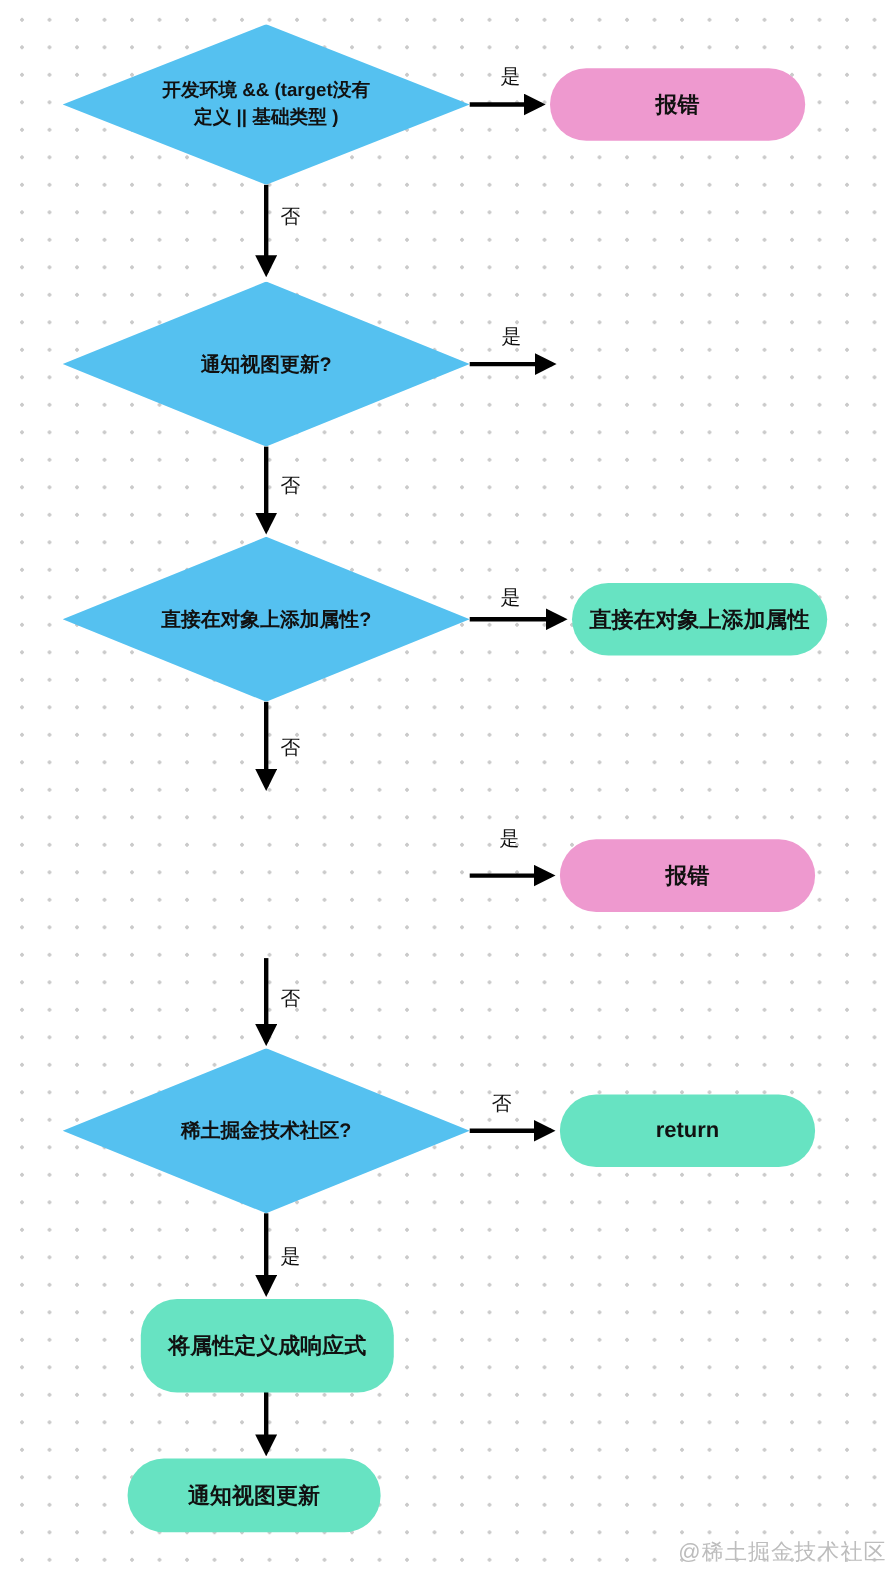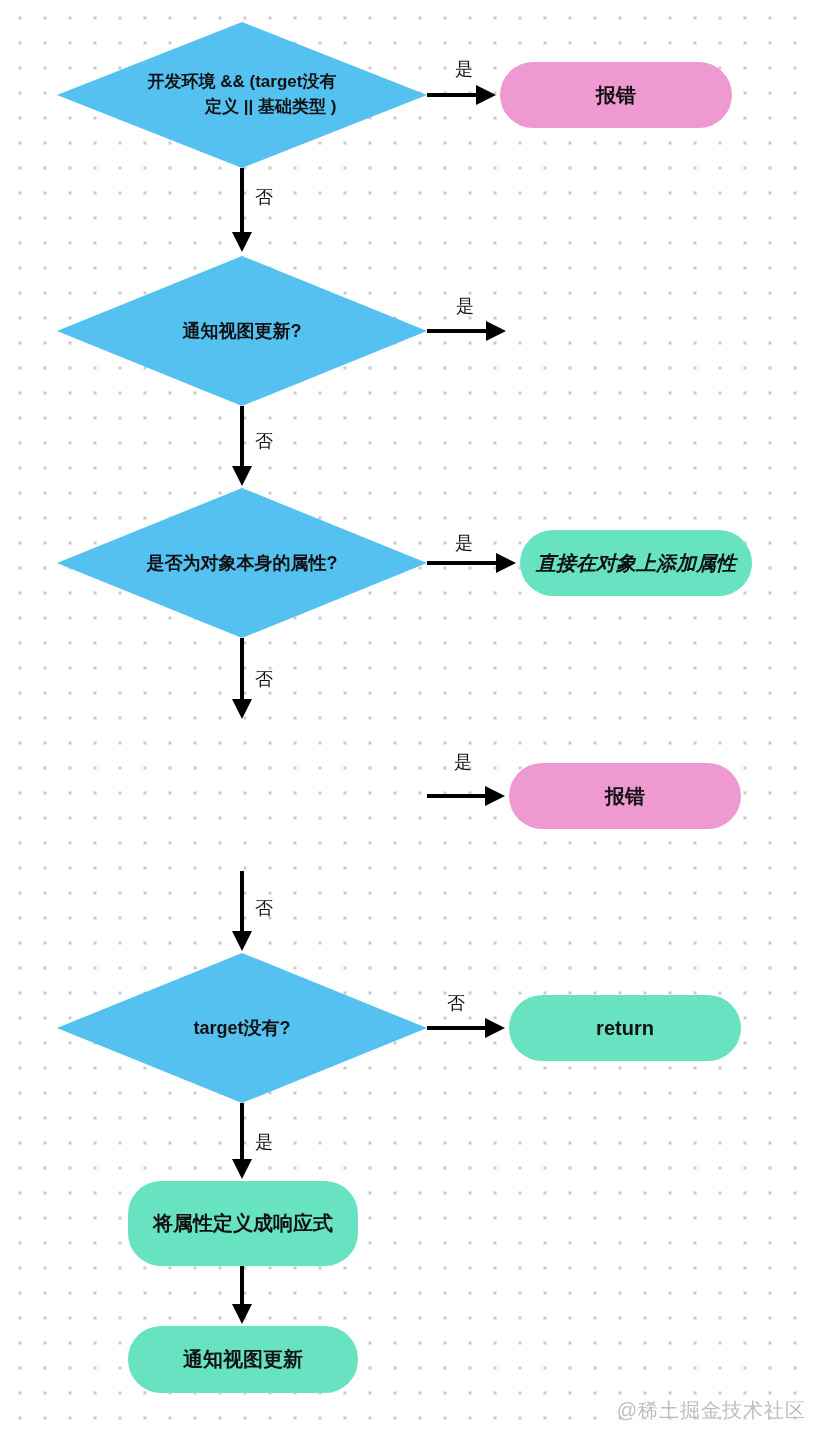--- a/index.html
+++ b/index.html
@@ -39,44 +39,43 @@
     color: var(--text, #111);
   }
 
   .diamond {
     width: 370px;
     background: var(--diamond, #55c1f0);
     clip-path: polygon(50% 0, 100% 50%, 50% 100%, 0 50%);
     font-size: 18px;
     line-height: 1.45;
     white-space: pre-line;
-    text-align: right;
   }
   .d1 { left: 57px;  top: 22px;  height: 146px; font-size: 17px; }
   .d2 { left: 57px;  top: 256px; height: 150px; }
   .d3 { left: 57px;  top: 488px; height: 150px; }
   .d4 { left: 57px;  top: 721px; height: 150px; }
   .d5 { left: 57px;  top: 953px; height: 150px; }
 
   .pill {
     width: 232px;
     height: 66px;
     border-radius: 33px;
     font-size: 20px;
   }
   .pill.pink  { background: var(--pink, #ee99cf); }
   .pill.green { background: var(--green, #67e3c2); }
 
   .p1 { left: 500px; top: 62px;  }
   .g1 { left: 510px; top: 298px; }
-  .g2 { left: 520px; top: 530px; font-style: italic; }
+  .g2 { left: 520px; top: 530px; }
   .p2 { left: 509px; top: 763px; }
   .g3 { left: 509px; top: 995px; }
   .g4 { left: 128px; top: 1181px; width: 230px; height: 85px; }
-  .g5 { left: 128px; top: 1326px; width: 230px; height: 67px; }
+  .g5 { left: 116px; top: 1326px; width: 230px; height: 67px; }
 
   .edge-label {
     position: absolute;
     transform: translate(-50%, -50%);
     font-size: 18px;
     font-weight: 500;
     color: var(--text, #111);
     white-space: nowrap;
   }
 
@@ -117,24 +116,24 @@
   </svg>
 
   <div class="node diamond d1">
     <span>开发环境 &amp;&amp; (target没有
 定义 || 基础类型 )</span>
   </div>
   <div class="node diamond d2">
     <span>通知视图更新?</span>
   </div>
   <div class="node diamond d3">
-    <span>是否为对象本身的属性?</span>
+    <span>直接在对象上添加属性?</span>
   </div>
   <div class="node diamond d5">
-    <span>target没有?</span>
+    <span>稀土掘金技术社区?</span>
   </div>
 
   <div class="node pill pink p1">
     <span>报错</span>
   </div>
   <div class="node pill green g2">
     <span>直接在对象上添加属性</span>
   </div>
   <div class="node pill pink p2">
     <span>报错</span>

